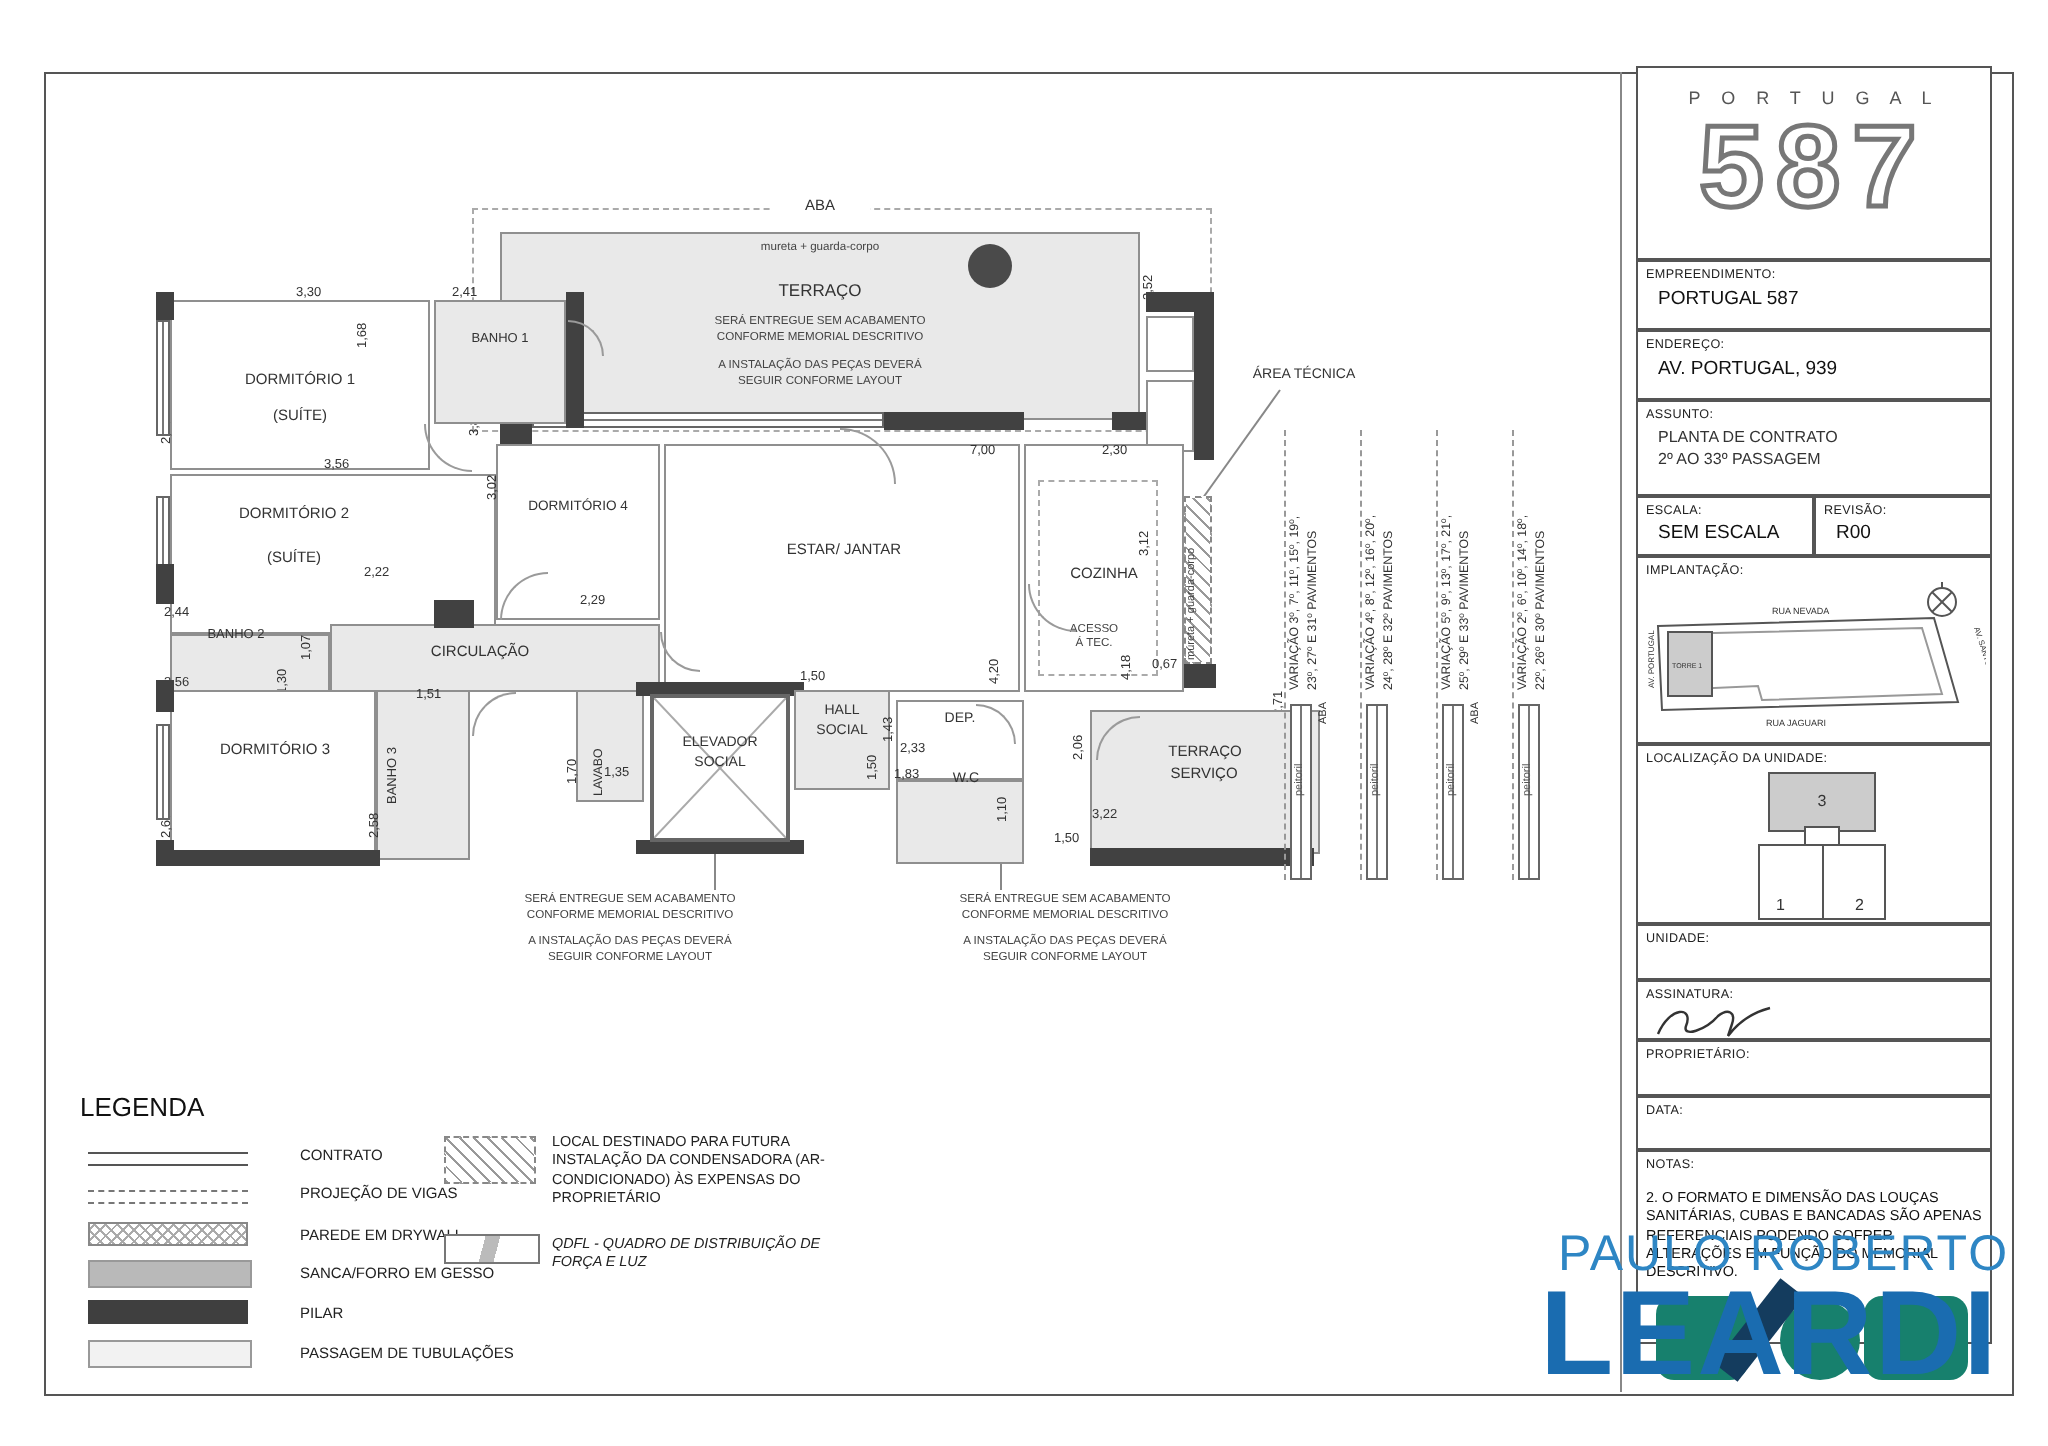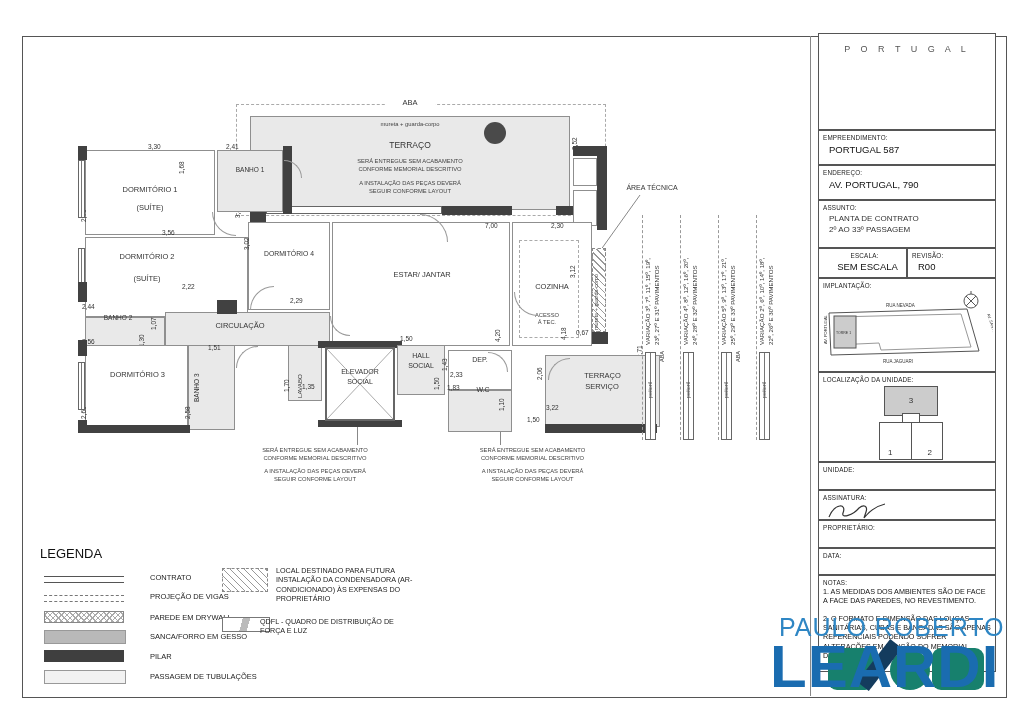--- a/index.html
+++ b/index.html
@@ -236,42 +236,43 @@
     <div class="a leg" style="left:150px;top:613px;">PAREDE EM DRYWALL</div>
     <div class="a" style="left:44px;top:630px;width:80px;height:12px;background:#b9b9b9;border:1px solid #999;"></div>
     <div class="a leg" style="left:150px;top:632px;">SANCA/FORRO EM GESSO</div>
     <div class="a" style="left:44px;top:650px;width:80px;height:12px;background:#3f3f3f;"></div>
     <div class="a leg" style="left:150px;top:652px;">PILAR</div>
     <div class="a" style="left:44px;top:670px;width:80px;height:12px;background:#f2f2f2;border:1px solid #999;"></div>
     <div class="a leg" style="left:150px;top:672px;text-align:center;">PASSAGEM DE TUBULAÇÕES</div>
     <div class="a hatch" style="left:222px;top:568px;width:46px;height:24px;"></div>
     <div class="a leg" style="left:276px;top:566px;width:140px;line-height:1.3;font-size:7.2px;">LOCAL DESTINADO PARA FUTURA INSTALAÇÃO DA CONDENSADORA (AR-CONDICIONADO) ÀS EXPENSAS DO PROPRIETÁRIO</div>
     <div class="a" style="left:222px;top:617px;width:46px;height:13px;border:1px solid #777;background:linear-gradient(105deg,#fff 40%,#bbb 40%,#bbb 55%,#fff 55%);"></div>
-    <div class="a leg" style="left:260px;top:617px;width:150px;line-height:1.3;font-size:7.2px;">QDFL - QUADRO DE DISTRIBUIÇÃO DE FORÇA E LUZ</div>
+    <div class="a leg" style="left:276px;top:617px;width:150px;line-height:1.3;font-size:7.2px;font-style:italic;">QDFL - QUADRO DE DISTRIBUIÇÃO DE FORÇA E LUZ</div>
   </div>
 
   <div>
     <div class="a tb" style="left:818px;top:33px;width:178px;height:97px;">
       <div style="text-align:center;margin-top:10px;font-size:9px;letter-spacing:4px;color:#555;">P O R T U G A L</div>
+      <div style="text-align:center;font-size:58px;font-weight:bold;line-height:1.05;color:#fff;-webkit-text-stroke:2.5px #777;letter-spacing:6px;">587</div>
     </div>
     <div class="a tb" style="left:818px;top:130px;width:178px;height:35px;">
       <div class="tlb" style="margin:3px 0 0 4px;">EMPREENDIMENTO:</div>
       <div class="tval" style="margin:3px 0 0 10px;">PORTUGAL 587</div>
     </div>
     <div class="a tb" style="left:818px;top:165px;width:178px;height:35px;">
       <div class="tlb" style="margin:3px 0 0 4px;">ENDEREÇO:</div>
-      <div class="tval" style="margin:3px 0 0 10px;">AV. PORTUGAL, 790</div>
+      <div class="tval" style="margin:3px 0 0 10px;">AV. PORTUGAL, 939</div>
     </div>
     <div class="a tb" style="left:818px;top:200px;width:178px;height:48px;">
       <div class="tlb" style="margin:3px 0 0 4px;">ASSUNTO:</div>
       <div style="font-size:8px;margin:3px 0 0 10px;">PLANTA DE CONTRATO</div>
       <div style="font-size:8px;margin:2px 0 0 10px;">2º AO 33º PASSAGEM</div>
       <div style="font-size:8px;margin:18px 0 0 10px;">TORRE 1 - FINAL 3</div>
     </div>
-    <div class="a tb" style="left:818px;top:248px;width:89px;height:30px;text-align:center;">
+    <div class="a tb" style="left:818px;top:248px;width:89px;height:30px;">
       <div class="tlb" style="margin:3px 0 0 4px;">ESCALA:</div>
       <div class="tval" style="margin:2px 0 0 10px;">SEM ESCALA</div>
     </div>
     <div class="a tb" style="left:907px;top:248px;width:89px;height:30px;">
       <div class="tlb" style="margin:3px 0 0 4px;">REVISÃO:</div>
       <div class="tval" style="margin:2px 0 0 10px;">R00</div>
     </div>
     <div class="a tb" style="left:818px;top:278px;width:178px;height:94px;">
       <div class="tlb" style="margin:3px 0 0 4px;">IMPLANTAÇÃO:</div>
       <svg width="172" height="78" style="margin-left:2px;">
@@ -309,21 +310,20 @@
       </svg>
     </div>
     <div class="a tb" style="left:818px;top:520px;width:178px;height:28px;">
       <div class="tlb" style="margin:3px 0 0 4px;">PROPRIETÁRIO:</div>
     </div>
     <div class="a tb" style="left:818px;top:548px;width:178px;height:27px;">
       <div class="tlb" style="margin:3px 0 0 4px;">DATA:</div>
     </div>
     <div class="a tb" style="left:818px;top:575px;width:178px;height:97px;">
       <div class="tlb" style="margin:3px 0 0 4px;">NOTAS:</div>
-      <div class="note" style="margin:1px 4px 0 4px;">1. AS MEDIDAS DOS AMBIENTES SÃO DE FACE A FACE DAS PAREDES, NO REVESTIMENTO.</div>
       <div class="note" style="margin:8px 4px 0 4px;">2. O FORMATO E DIMENSÃO DAS LOUÇAS SANITÁRIAS, CUBAS E BANCADAS SÃO APENAS REFERENCIAIS PODENDO SOFRER ALTERAÇÕES EM FUNÇÃO DO MEMORIAL DESCRITIVO.</div>
     </div>
   </div>
 
   <div>
     <div class="a" style="left:828px;top:648px;width:46px;height:42px;background:#17806d;border-radius:9px;"></div>
     <div class="a" style="left:890px;top:650px;width:40px;height:40px;background:#17806d;border-radius:50%;"></div>
     <div class="a" style="left:932px;top:648px;width:52px;height:42px;background:#17806d;border-radius:9px;"></div>
     <div class="a" style="left:872px;top:638px;width:15px;height:54px;background:#143c5e;transform:rotate(38deg);"></div>
     <div class="a" style="left:779px;top:613px;font-size:25px;letter-spacing:1px;color:#2e86c4;white-space:nowrap;">PAULO ROBERTO</div>

